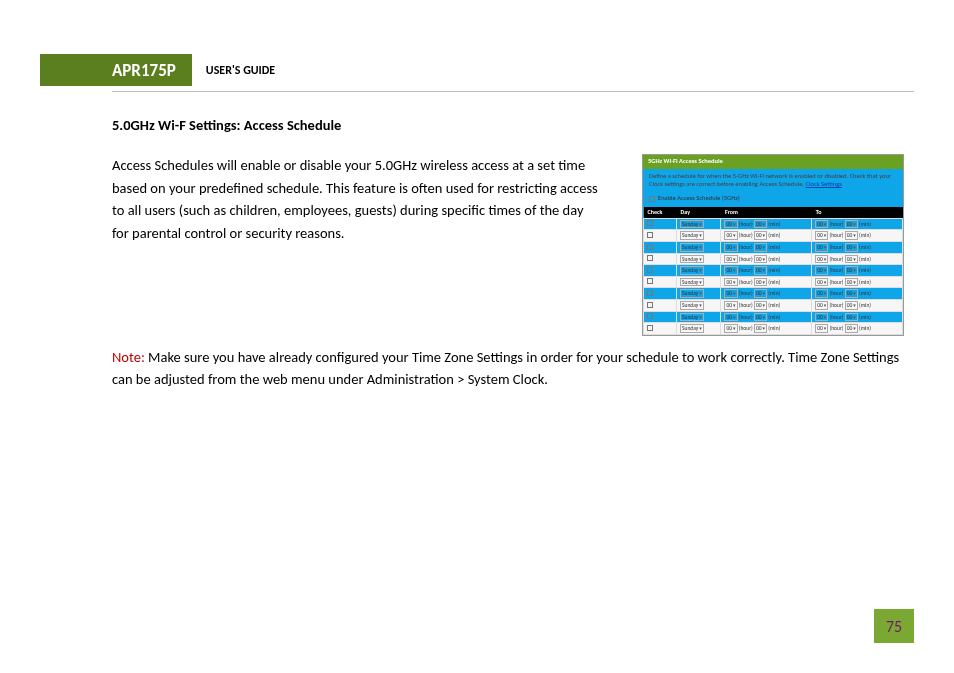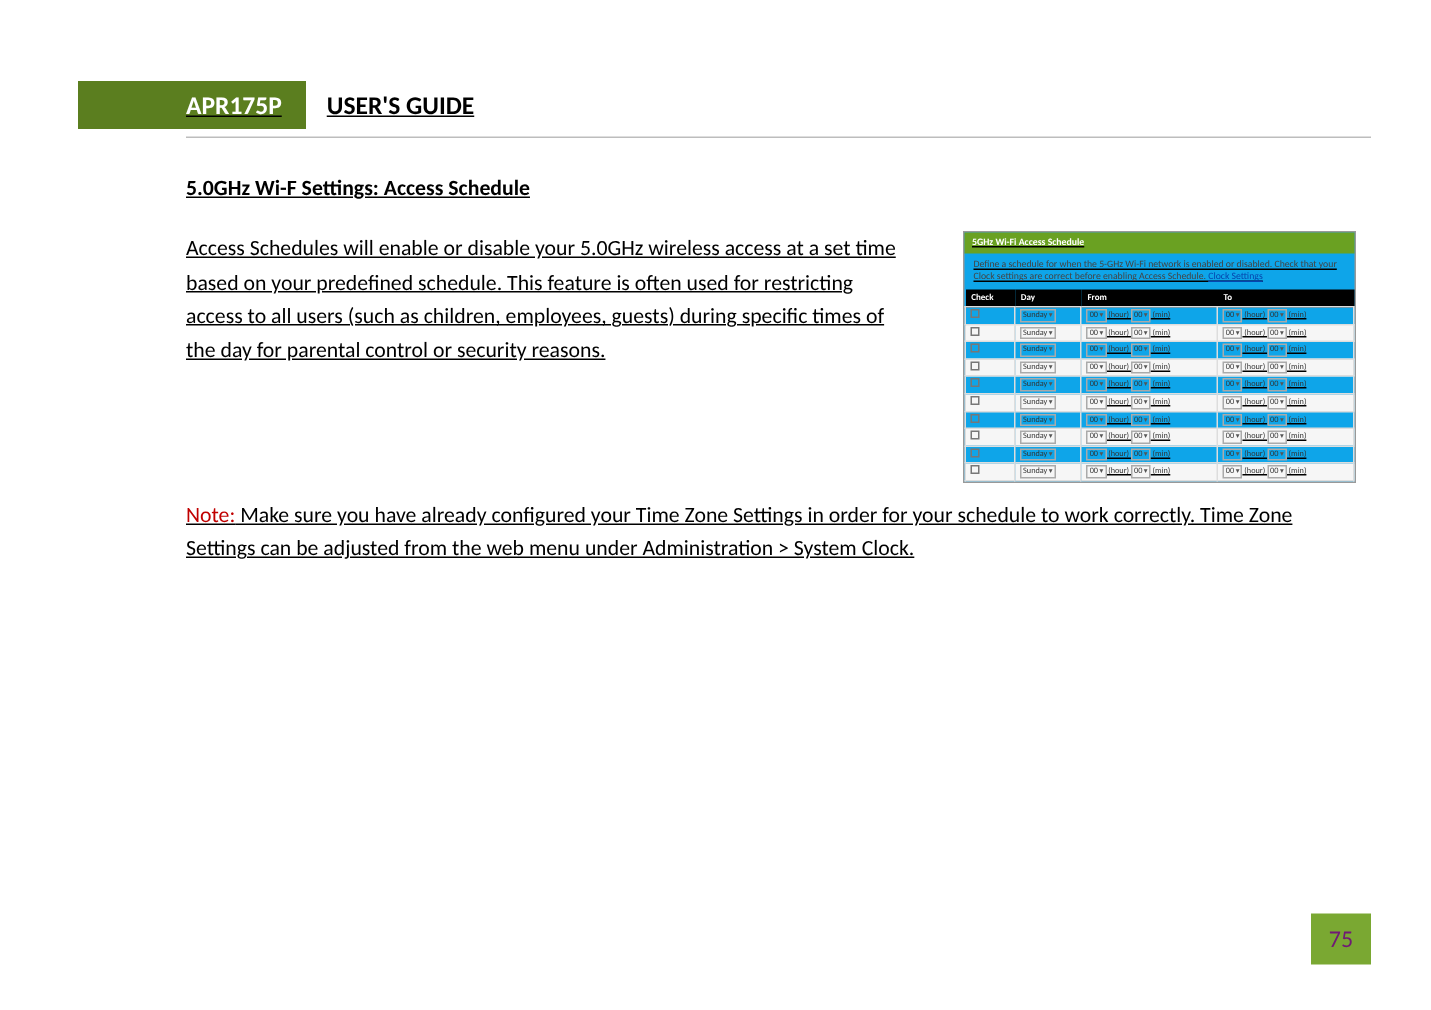--- a/index.html
+++ b/index.html
@@ -5,43 +5,42 @@
   * { box-sizing: border-box; margin: 0; padding: 0; }
   body {
     width: 954px;
     height: 673px;
     background: #fff;
     font-family: "Segoe UI", Calibri, Arial, sans-serif;
     position: relative;
     color: #000;
   }
   .page {
-    padding: 54px 40px 0 52px;
-    text-decoration: underline;
+    padding: 54px 40px 0 40px;
   }
   .header-bar {
     display: flex;
     align-items: stretch;
     height: 32px;
     margin-left: 72px;
     margin-bottom: 5px;
   }
   .header-model {
     background: #5b7e1f;
     color: #fff;
     font-weight: bold;
     font-size: 17px;
     padding: 0 16px 0 72px;
     margin-left: -72px;
     display: flex;
     align-items: center;
   }
   .header-title {
     font-weight: bold;
-    font-size: 17px;
+    font-size: 12px;
     padding: 0 14px;
     display: flex;
     align-items: center;
   }
   .header-rule {
     margin-left: 72px;
     border: none;
     border-top: 1px solid #bdbdbd;
     margin-bottom: 22px;
   }
@@ -146,20 +145,24 @@
 
     <div class="two-col">
       <div class="intro">Access Schedules will enable or disable your 5.0GHz wireless access at a set time based on your predefined schedule.  This feature is often used for restricting access to all users (such as children, employees, guests) during specific times of the day for parental control or security reasons.</div>
 
       <div class="screenshot">
         <div class="ss-header">5GHz Wi-Fi Access Schedule</div>
         <div class="ss-desc">
           <span>Define a schedule for when the 5-GHz Wi-Fi network is enabled or disabled. Check that your Clock settings are correct before enabling Access Schedule. </span>
           <span class="ss-link">Clock Settings</span>
         </div>
+        <div class="ss-enable">
+          <span class="ss-chk"></span>
+          <span>Enable Access Schedule (5GHz)</span>
+        </div>
         <table class="ss-table">
           <thead>
             <tr>
               <th>Check</th>
               <th>Day</th>
               <th>From</th>
               <th>To</th>
             </tr>
           </thead>
           <tbody id="ss-body">

